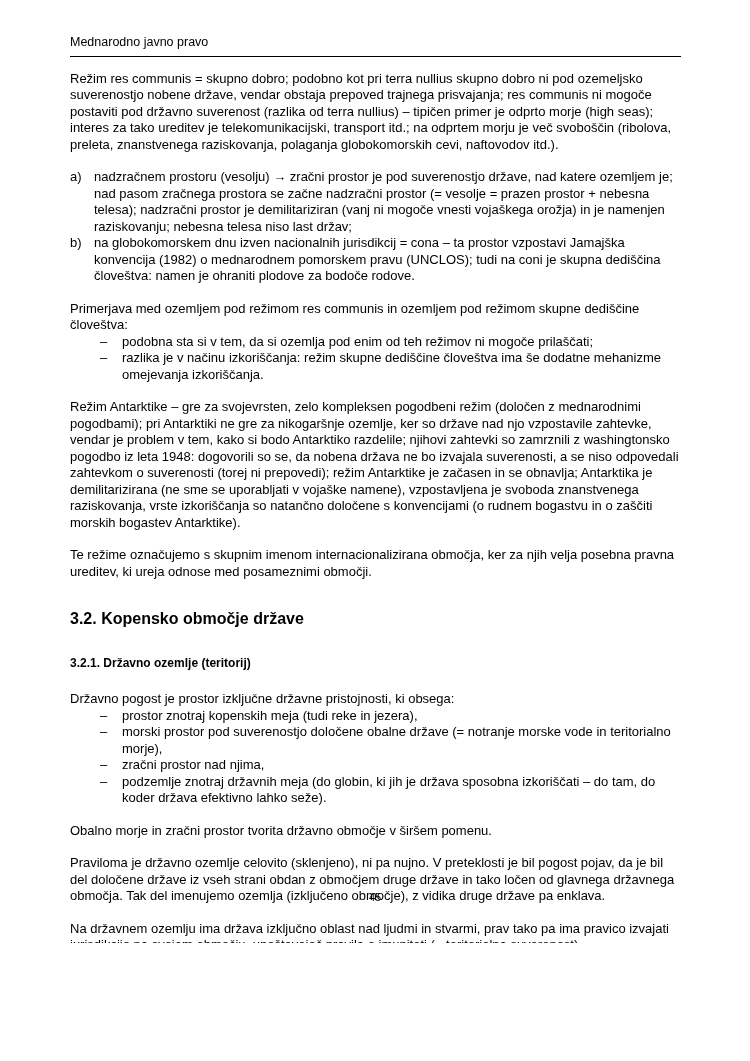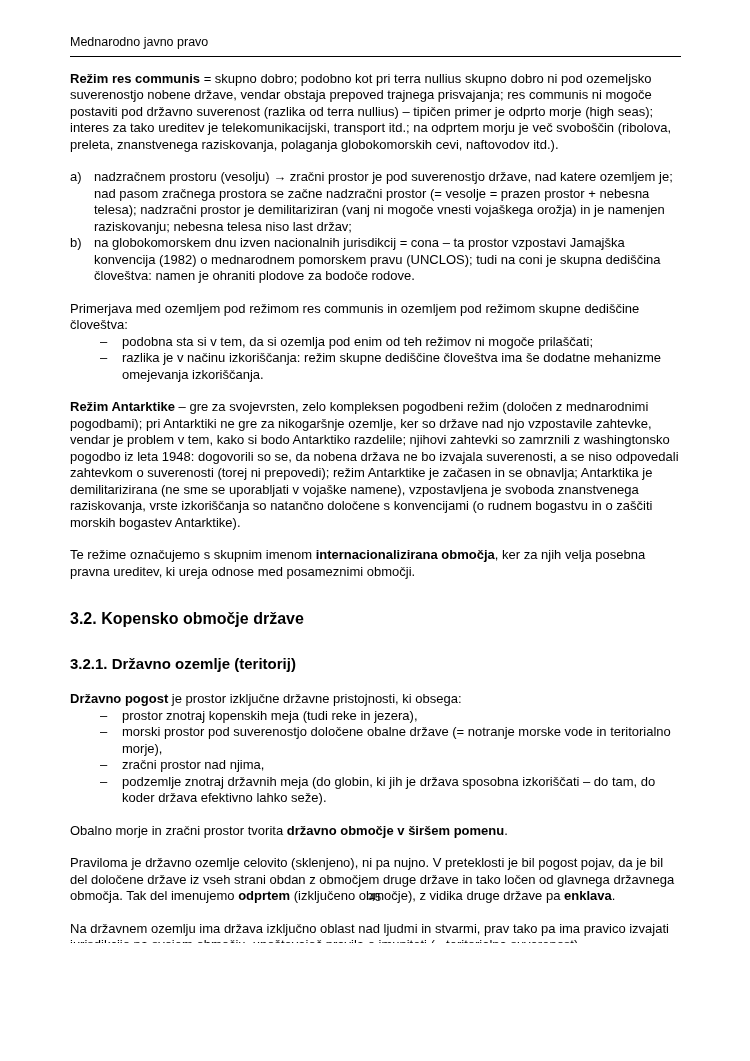--- a/index.html
+++ b/index.html
@@ -21,35 +21,35 @@
     overflow: hidden;
   }
   .running-head {
     font-size: 12.5px;
     padding-bottom: 5px;
     border-bottom: 1.5px solid #000000;
     margin-bottom: 14px;
   }
   .para { margin: 0 0 16px 0; }
   .para.tight { margin-bottom: 0; }
-  .b { font-weight: bold; text-align: center; }
+  .b { font-weight: normal; text-align: center; }
   .list { margin: 0 0 16px 0; }
   .li { display: flex; align-items: flex-start; }
   .alpha-list .marker { flex: 0 0 24px; }
   .dash-list .li { padding-left: 30px; }
   .dash-list .marker { flex: 0 0 22px; }
   .txt { flex: 1 1 auto; }
   h1.section {
     font-size: 16px;
     line-height: 26px;
     margin: 26px 0 0 0;
     font-weight: bold;
   }
   h2.subsection {
-    font-size: 15px;
+    font-size: 12px;
     line-height: 21px;
     margin: 21px 0 17px 0;
     font-weight: bold;
   }
   .footer {
     position: absolute;
     left: 0;
     right: 0;
     bottom: 38px;
     text-align: center;
@@ -127,21 +127,21 @@
       <span class="marker">–</span>
       <span class="txt">podzemlje znotraj državnih meja (do globin, ki jih je država sposobna izkoriščati – do tam, do koder država efektivno lahko seže).</span>
     </div>
   </div>
 
   <p class="para">
     <span>Obalno morje in zračni prostor tvorita </span><span class="b">državno območje v širšem pomenu</span><span>.</span>
   </p>
 
   <p class="para">
-    <span>Praviloma je državno ozemlje celovito (sklenjeno), ni pa nujno. V preteklosti je bil pogost pojav, da je bil del določene države iz vseh strani obdan z območjem druge države in tako ločen od glavnega državnega območja. Tak del imenujemo </span><span class="b">odprtem</span><span> (izključeno območje), z vidika druge države pa </span><span class="b">enklava</span><span>.</span>
+    <span>Praviloma je državno ozemlje celovito (sklenjeno), ni pa nujno. V preteklosti je bil pogost pojav, da je bil del določene države iz vseh strani obdan z območjem druge države in tako ločen od glavnega državnega območja. Tak del imenujemo </span><span class="b">ozemlja</span><span> (izključeno območje), z vidika druge države pa </span><span class="b">enklava</span><span>.</span>
   </p>
 
   <p class="para">Na državnem ozemlju ima država izključno oblast nad ljudmi in stvarmi, prav tako pa ima pravico izvajati jurisdikcijo na svojem območju, upoštevajoč pravila o imuniteti (= teritorialna suverenost).</p>
 
   <div class="footer">
     <span>45</span>
   </div>
 
 </div>
 

